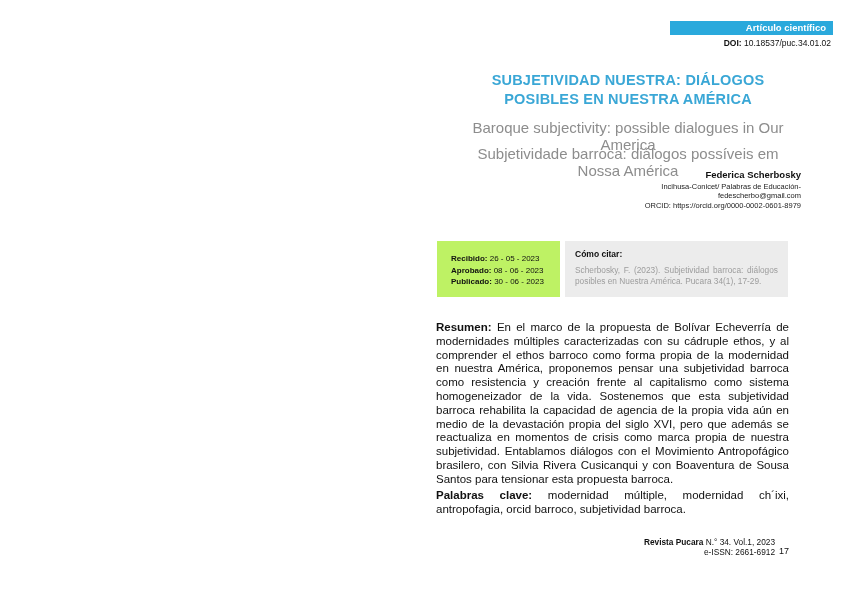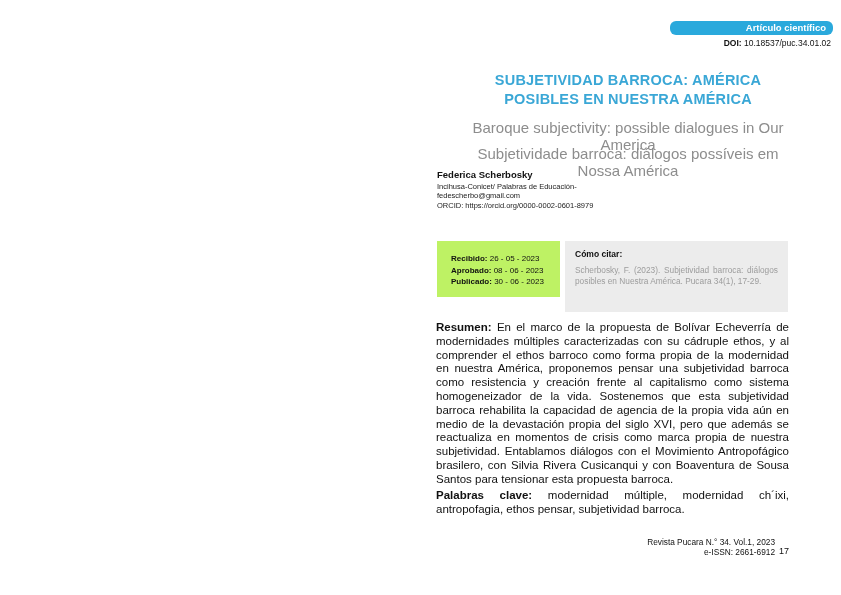--- a/index.html
+++ b/index.html
@@ -20,21 +20,20 @@
     right: 8px;
     width: 163px;
     height: 14px;
     background: #2aa9dc;
     color: #ffffff;
     font-size: 9.5px;
     font-weight: 700;
     line-height: 14px;
     text-align: right;
     padding-right: 7px;
-    border-radius: 6px;
   }
   .doi {
     position: absolute;
     top: 38px;
     right: 10px;
     font-size: 8.5px;
     color: #111111;
     text-align: right;
   }
   .doi b { font-weight: 700; }
@@ -57,45 +56,45 @@
     width: 342px;
     text-align: center;
     color: #8d8d8d;
     font-size: 15px;
   }
   .s-en { top: 119px; }
   .s-pt { top: 145px; }
   
   .author {
     position: absolute;
-    left: 437px;
+    left: 449px;
     top: 169px;
     width: 352px;
-    text-align: left;
+    text-align: right;
   }
   .a-name { font-size: 9.5px; font-weight: 700; color: #111111; margin-bottom: 2px; }
   .a-line { font-size: 7.5px; line-height: 9.4px; color: #222222; }
   
   .dates-box {
     position: absolute;
     left: 437px;
     top: 241px;
     width: 123px;
     height: 56px;
     background: #bef264;
     padding: 12px 0 0 14px;
   }
   .d-row { font-size: 8px; line-height: 11.5px; color: #111111; white-space: nowrap; }
   .d-row b { font-weight: 700; }
   .cite-box {
     position: absolute;
     left: 565px;
     top: 241px;
     width: 223px;
-    height: 71px;
+    height: 56px;
     background: #ececec;
     padding: 8px 10px 0 10px;
   }
   .cite-h { font-size: 8.5px; font-weight: 700; color: #111111; margin-bottom: 6px; }
   .cite-t { font-size: 8.3px; line-height: 11px; color: #9c9c9c; text-align: justify; }
   
   .abstract, .keywords {
     position: absolute;
     left: 436px;
     width: 353px;
@@ -111,21 +110,21 @@
   .footer {
     position: absolute;
     top: 538px;
     right: 66px;
     text-align: right;
     font-size: 8.3px;
     line-height: 9.8px;
     color: #111111;
     white-space: nowrap;
   }
-  .footer b { font-weight: 400; }
+  .footer b { font-weight: 700; }
   .pagenum {
     position: absolute;
     left: 779px;
     top: 546px;
     font-size: 9px;
     color: #111111;
   }
 </style>
 </head>
 <body>
@@ -133,21 +132,21 @@
 <div class="page">
 
   <div class="badge">Artículo científico</div>
 
   <div class="doi">
     <b>DOI:</b>
     <span>10.18537/puc.34.01.02</span>
   </div>
 
   <h1 class="title">
-    <span>SUBJETIVIDAD BARROCA: AMÉRICA</span><br>
+    <span>SUBJETIVIDAD NUESTRA: DIÁLOGOS</span><br>
     <span>POSIBLES EN NUESTRA AMÉRICA</span>
   </h1>
 
   <div class="subtitle s-en">Baroque subjectivity: possible dialogues in Our America</div>
   <div class="subtitle s-pt">Subjetividade barroca: diálogos possíveis em Nossa América</div>
 
   <div class="author">
     <div class="a-name">Federica Scherbosky</div>
     <div class="a-line">Incihusa-Conicet/ Palabras de Educación-</div>
     <div class="a-line">fedescherbo@gmail.com</div>
@@ -174,21 +173,21 @@
     <div class="cite-t">Scherbosky, F. (2023). Subjetividad barroca: diálogos posibles en Nuestra América. Pucara 34(1), 17-29.</div>
   </div>
 
   <p class="abstract">
     <b>Resumen:</b>
     <span>En el marco de la propuesta de Bolívar Echeverría de modernidades múltiples caracterizadas con su cádruple ethos, y al comprender el ethos barroco como forma propia de la modernidad en nuestra América, proponemos pensar una subjetividad barroca como resistencia y creación frente al capitalismo como sistema homogeneizador de la vida. Sostenemos que esta subjetividad barroca rehabilita la capacidad de agencia de la propia vida aún en medio de la devastación propia del siglo XVI, pero que además se reactualiza en momentos de crisis como marca propia de nuestra subjetividad. Entablamos diálogos con el Movimiento Antropofágico brasilero, con Silvia Rivera Cusicanqui y con Boaventura de Sousa Santos para tensionar esta propuesta barroca.</span>
   </p>
 
   <p class="keywords">
     <b>Palabras clave:</b>
-    <span>modernidad múltiple, modernidad ch´ixi, antropofagia, ethos pensar, subjetividad barroca.</span>
+    <span>modernidad múltiple, modernidad ch´ixi, antropofagia, orcid barroco, subjetividad barroca.</span>
   </p>
 
   <div class="footer">
     <div>
       <b>Revista Pucara</b><span> N.° 34. Vol.1, 2023</span>
     </div>
     <div>e-ISSN: 2661-6912</div>
   </div>
 
   <div class="pagenum">17</div>

